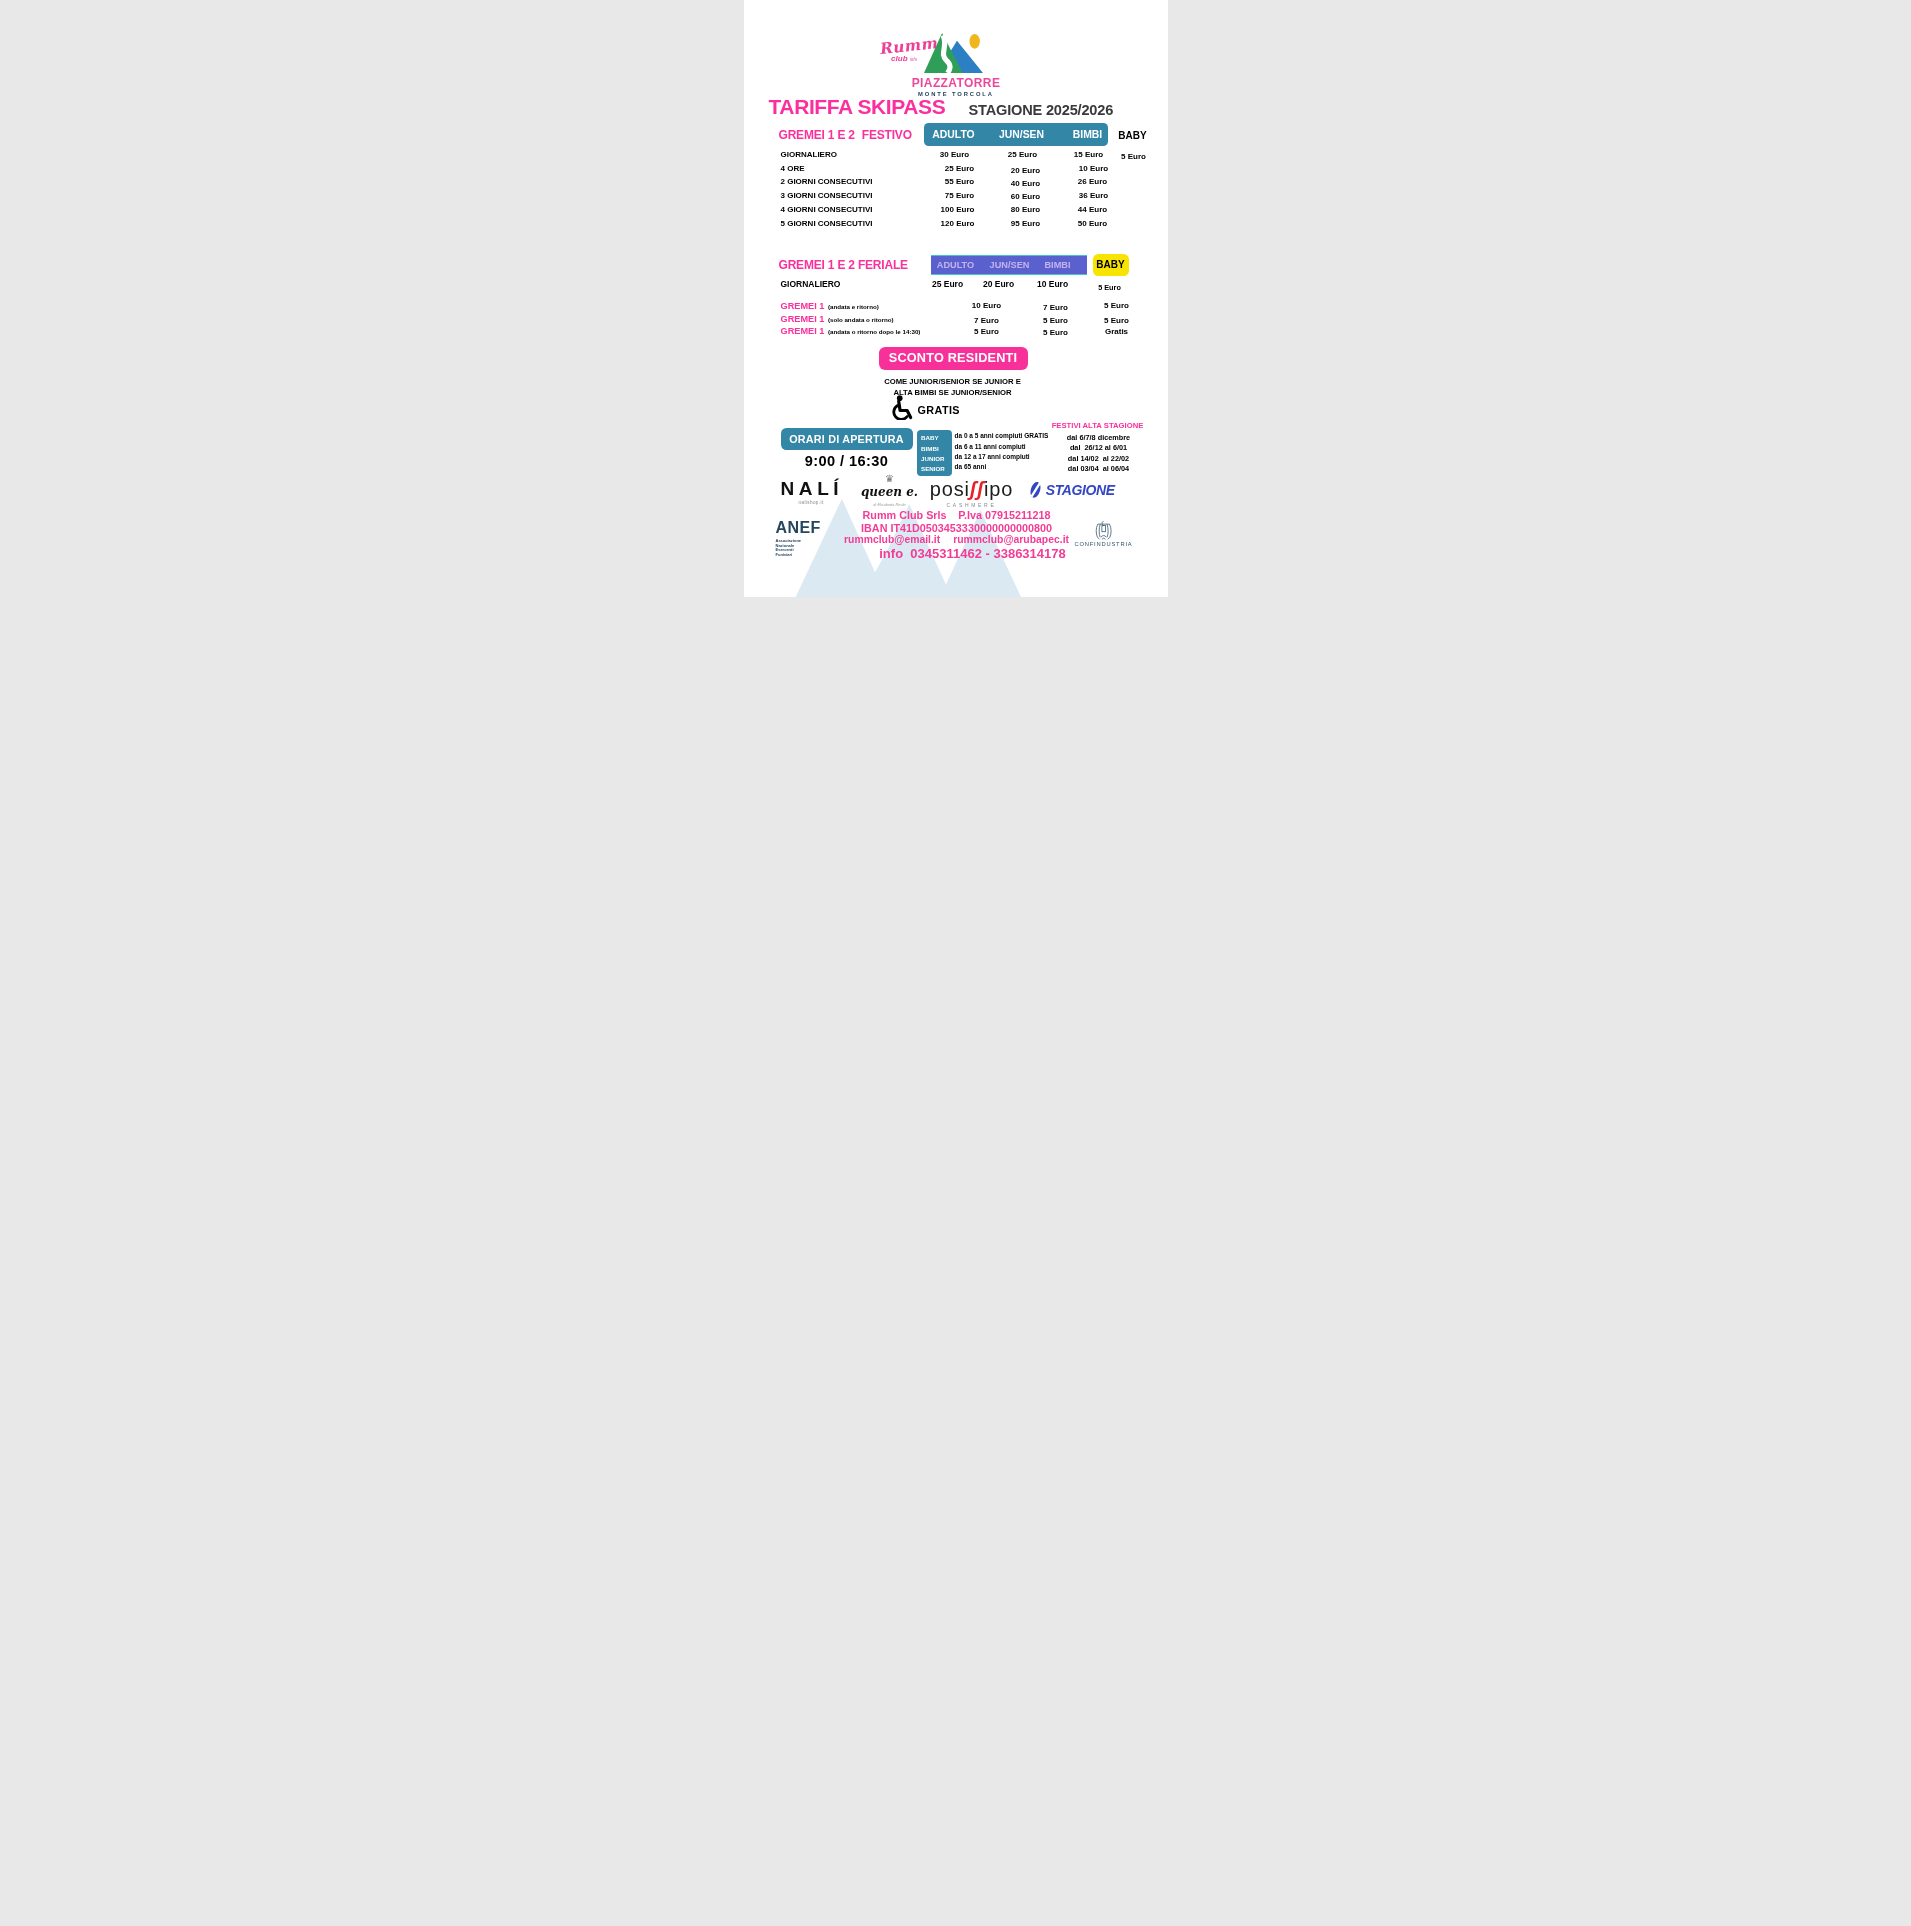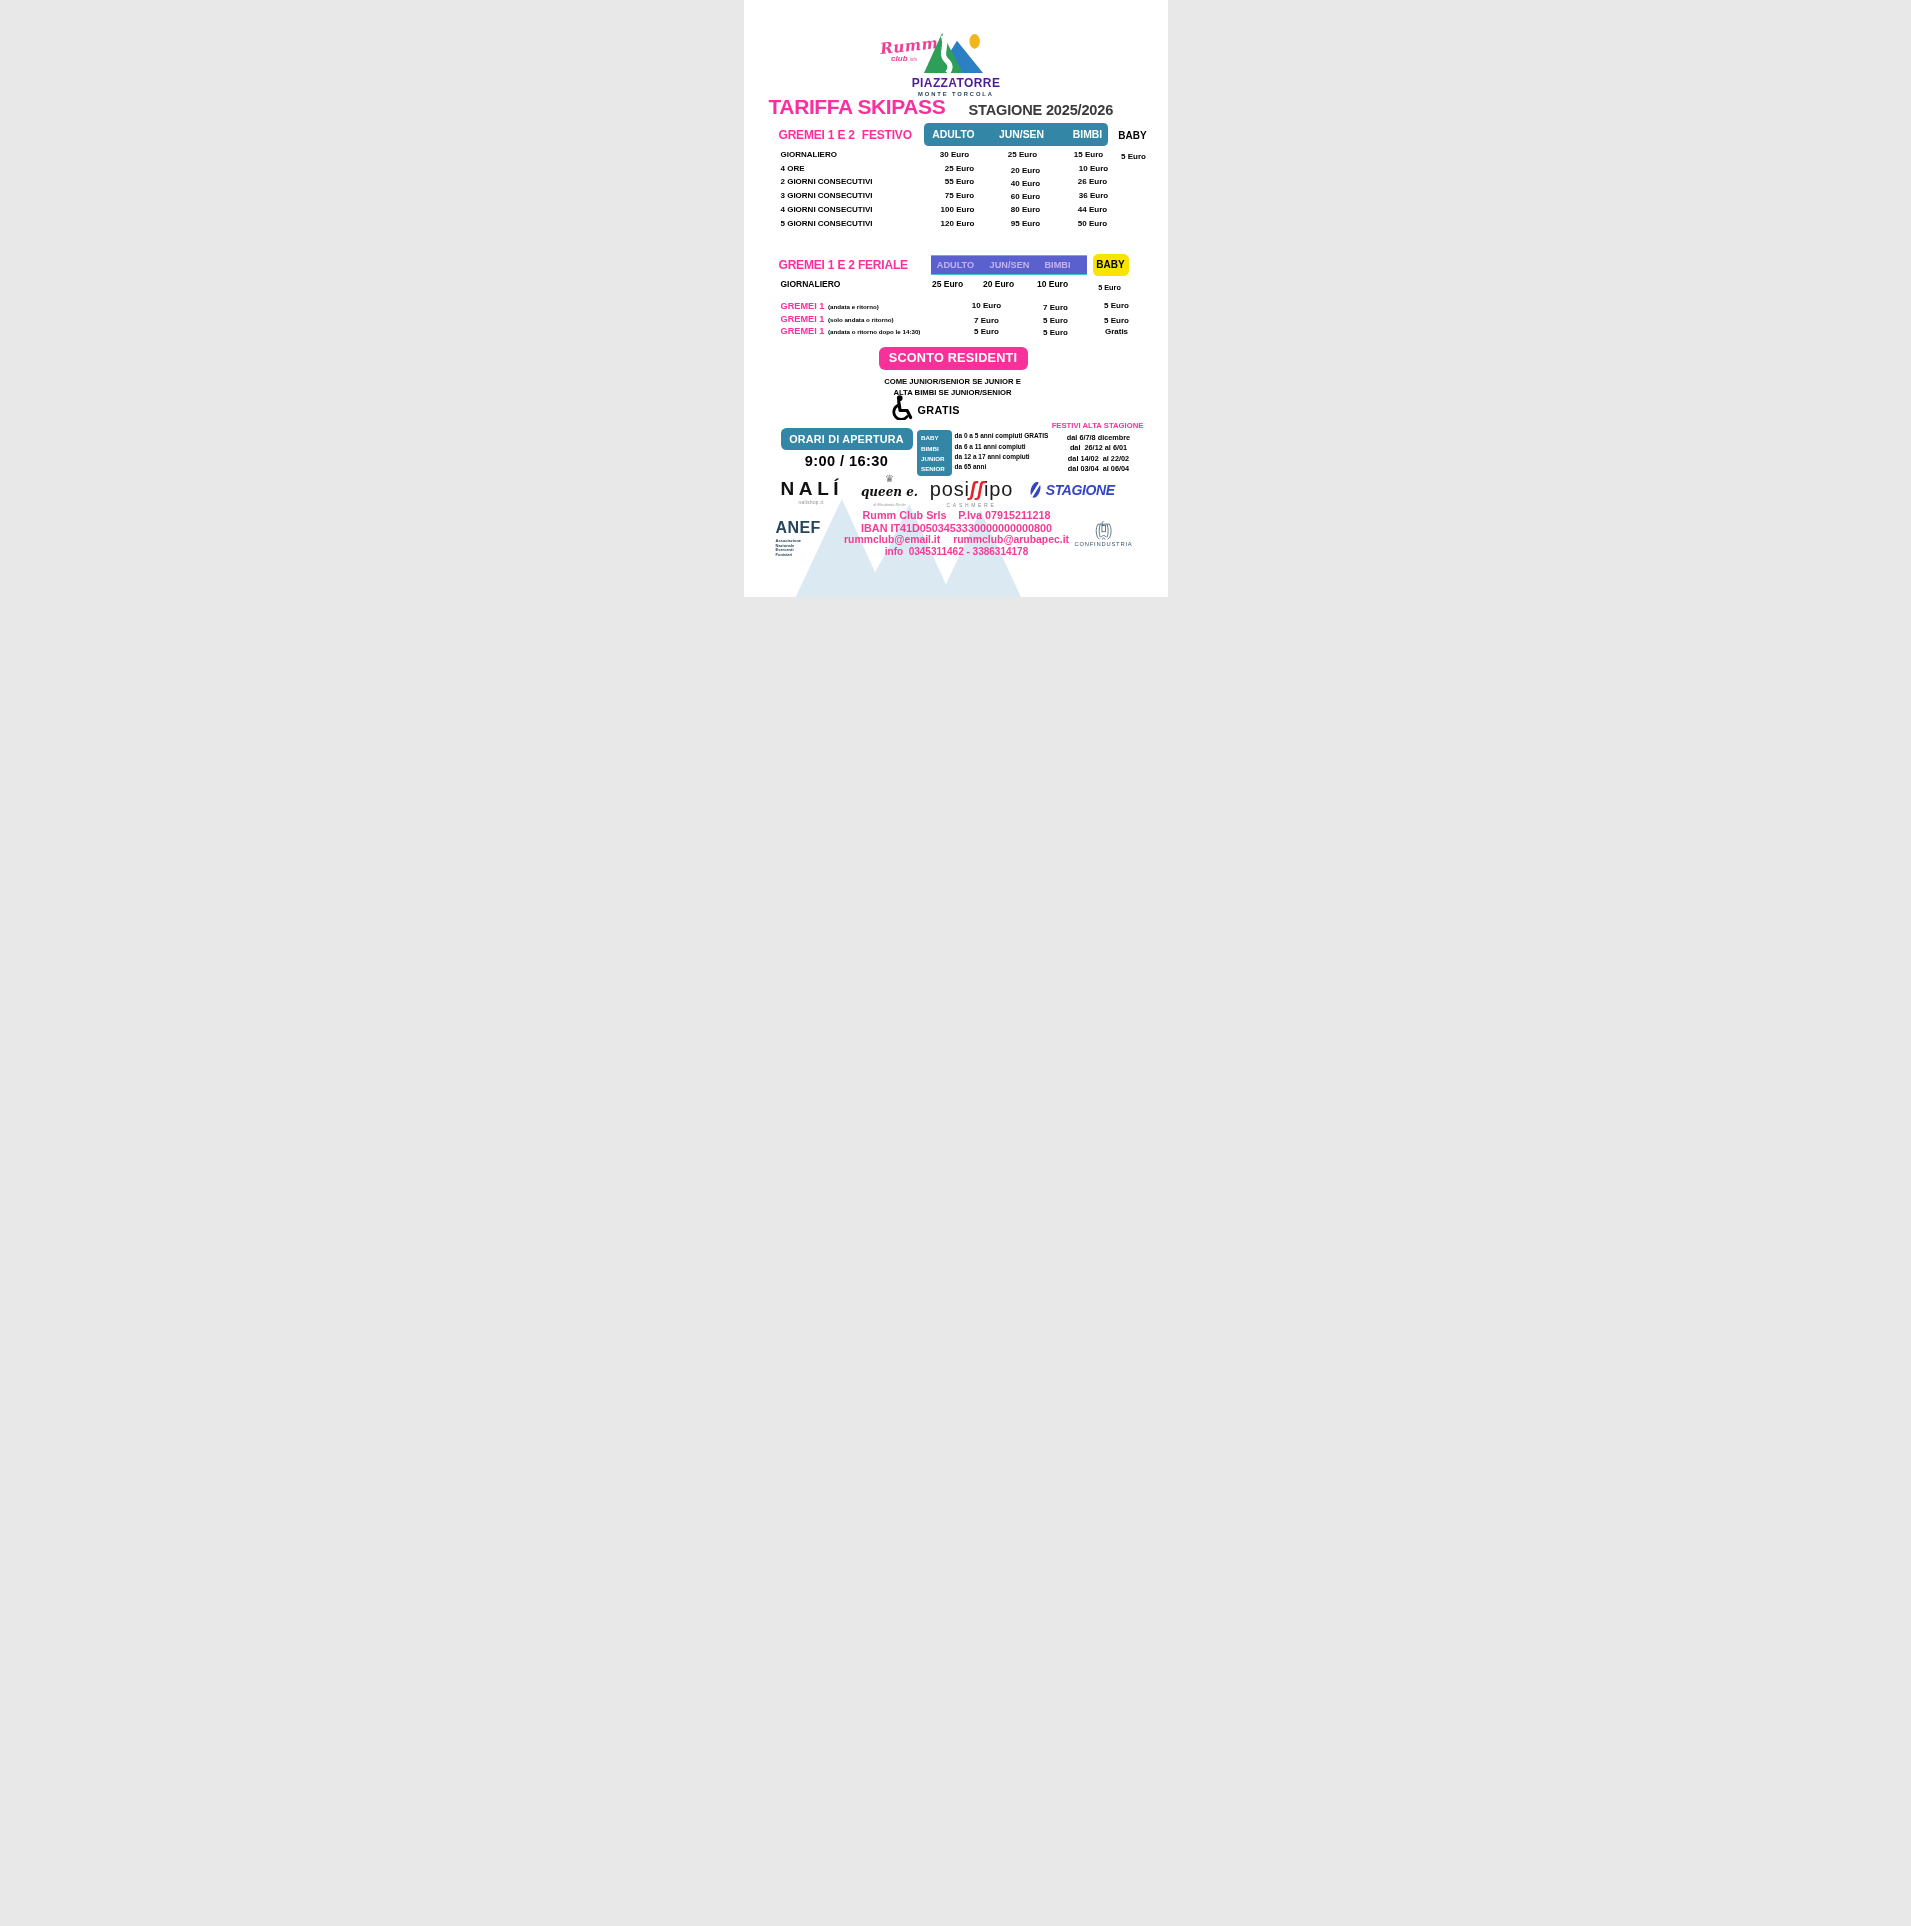--- a/index.html
+++ b/index.html
@@ -8,21 +8,21 @@
     overflow:hidden;font-family:"Liberation Sans","DejaVu Sans",sans-serif;color:#000;
   }
   #page *{box-sizing:border-box;}
   .abs{position:absolute;}
   .ctr{transform:translateX(-50%);}
   
   .script-name{font-family:"DejaVu Serif","Liberation Serif",serif;font-style:italic;font-weight:bold;
     color:#ee3e96;font-size:15.4px;transform:rotate(-6deg);letter-spacing:0.4px;}
   .script-sub{color:#ee3e96;font-size:8px;font-weight:bold;margin:-1.5px 0 0 11.6px;font-style:italic;}
   .script-srls{font-size:4.6px;font-weight:normal;}
-  .resort-name{color:#4c1d95;font-weight:bold;font-size:12px;letter-spacing:0.4px;text-align:center;}
+  .resort-name{color:#ec4899;font-weight:bold;font-size:12px;letter-spacing:0.4px;text-align:center;}
   .resort-sub{color:#1d3c55;font-weight:bold;font-size:5.8px;letter-spacing:1.9px;text-align:center;}
   
   .title-main{color:#fb2f9e;font-weight:bold;font-size:21px;letter-spacing:-0.4px;white-space:nowrap;}
   .title-season{color:#3a3a3a;font-weight:bold;font-size:14.6px;letter-spacing:-0.2px;white-space:nowrap;}
   
   .sec-label{color:#fb2f9e;font-weight:bold;font-size:12px;letter-spacing:-0.2px;white-space:nowrap;}
   
   .bar1{background:#3386a6;border-radius:4.6px;}
   .bar2{background:#5a61ce;border-top:1.5px solid #43c6cb;border-bottom:0.8px solid #43c6cb;}
   .colhead{font-weight:bold;font-size:10.4px;color:#fff;white-space:nowrap;}
@@ -254,21 +254,21 @@
 
   <div class="abs ctr foot-flex foot" style="left:213px;top:509px;font-size:10.8px;gap:11.6px;">
     <span>Rumm Club Srls</span>
     <span>P.Iva 07915211218</span>
   </div>
   <div class="abs ctr foot" style="left:213px;top:522px;font-size:10.8px;">IBAN IT41D0503453330000000000800</div>
   <div class="abs ctr foot-flex foot" style="left:213px;top:534px;font-size:10.4px;gap:13px;">
     <span>rummclub@email.it</span>
     <span>rummclub@arubapec.it</span>
   </div>
-  <div class="abs ctr foot" style="left:213px;top:546px;font-size:10px;">info  0345311462 - 3386314178</div>
+  <div class="abs ctr foot" style="left:229px;top:546px;font-size:13px;">info  0345311462 - 3386314178</div>
 
   <div class="abs" style="left:32px;top:519px;">
     <div class="anef-name">ANEF</div>
     <div class="anef-sub" style="margin-top:2.3px;">
       <div>Associazione</div>
       <div>Nazionale</div>
       <div>Esercenti</div>
       <div>Funiviari</div>
     </div>
   </div>

